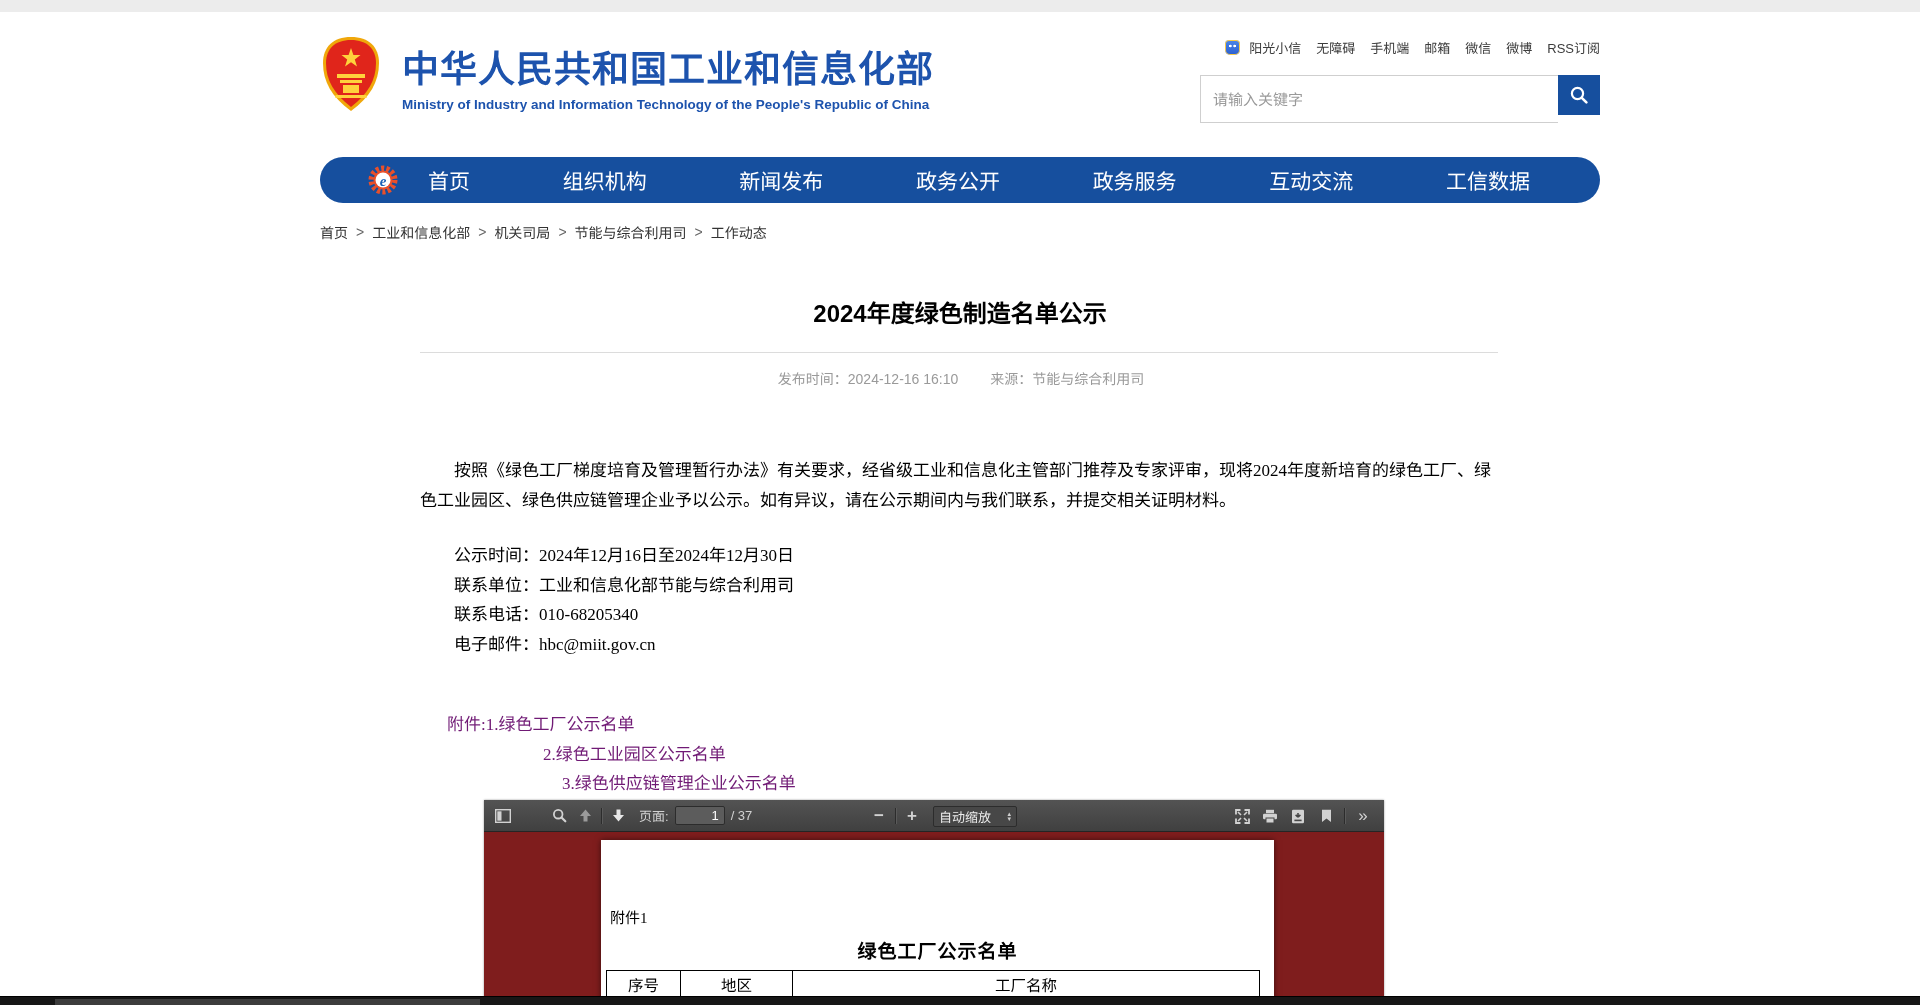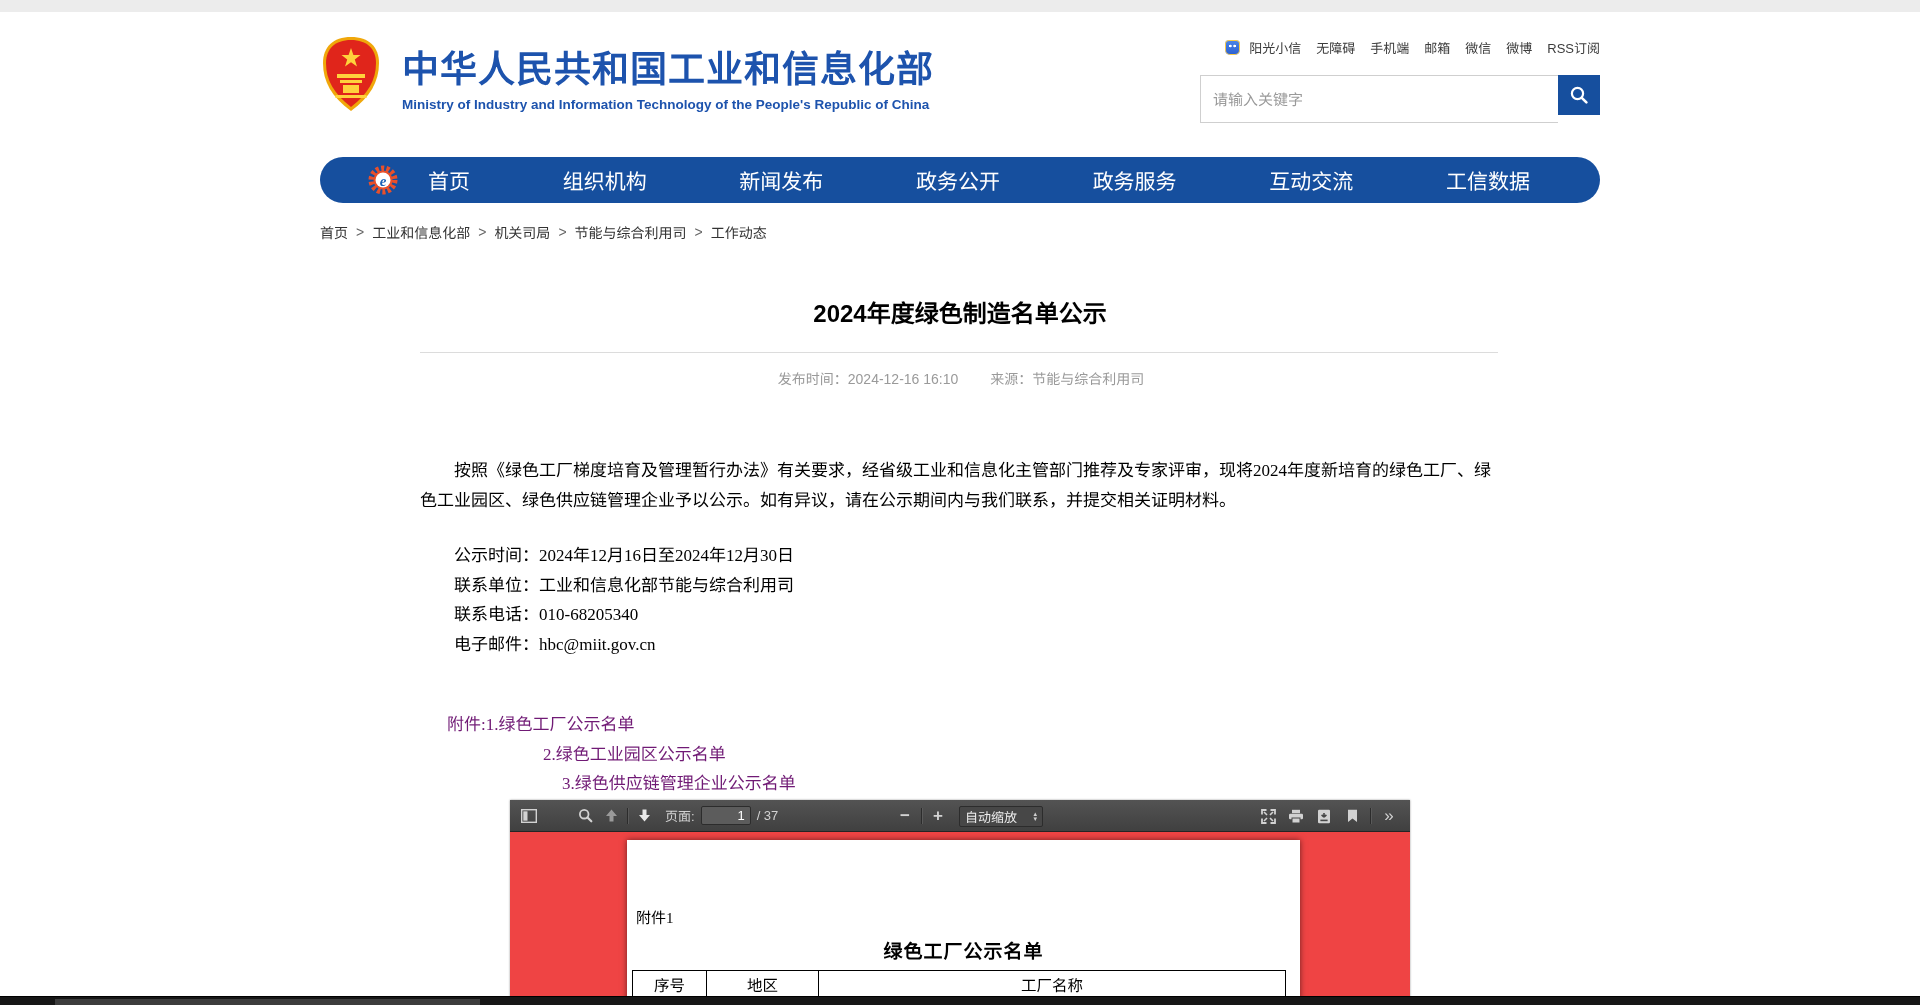--- a/index.html
+++ b/index.html
@@ -62,22 +62,22 @@
   .info-block { position:absolute; left:420px; top:541px; width:1084px;
                 font-family:"Liberation Serif", serif; font-size:17px; color:#000; line-height:29.5px; }
   .info-block div { padding-left:2em; }
   .attach-block { position:absolute; left:420px; top:710px; width:1084px;
                   font-family:"Liberation Serif", serif; font-size:17px; color:#701a75; line-height:29.5px; }
   .attach-0 { padding-left:27px; }
   .attach-1 { padding-left:123px; }
   .attach-2 { padding-left:142px; }
 
   
-  .pdf-viewer { position:absolute; left:510px; top:800px; width:900px; height:205px;
-                background:#ef4444; overflow:hidden; box-shadow:0 0 2px rgba(0,0,0,.4); }
+  .pdf-viewer { position:absolute; left:484px; top:800px; width:900px; height:205px;
+                background:#7f1d1d; overflow:hidden; box-shadow:0 0 2px rgba(0,0,0,.4); }
   .pdf-toolbar { position:relative; height:32px; background:linear-gradient(#535353,#404040);
                  border-bottom:1px solid #252525; display:flex; align-items:center; padding:0 6px;
                  color:#d2d2d2; font-size:13px; }
   .tb-btn { width:26px; height:25px; border:none; background:transparent; color:#d2d2d2;
             display:flex; align-items:center; justify-content:center; cursor:pointer; border-radius:2px; }
   .tb-btn.disabled { color:#8d8d8d; }
   .tb-sep { width:1px; height:16px; background:#2c2c2c; box-shadow:1px 0 0 #5a5a5a; margin:0 3px; }
   .tb-gap { width:30px; }
   .page-label { margin:0 6px 0 8px; }
   .page-input { width:50px; height:19px; background:#5c5c5c; border:1px solid #2c2c2c; border-radius:2px;

